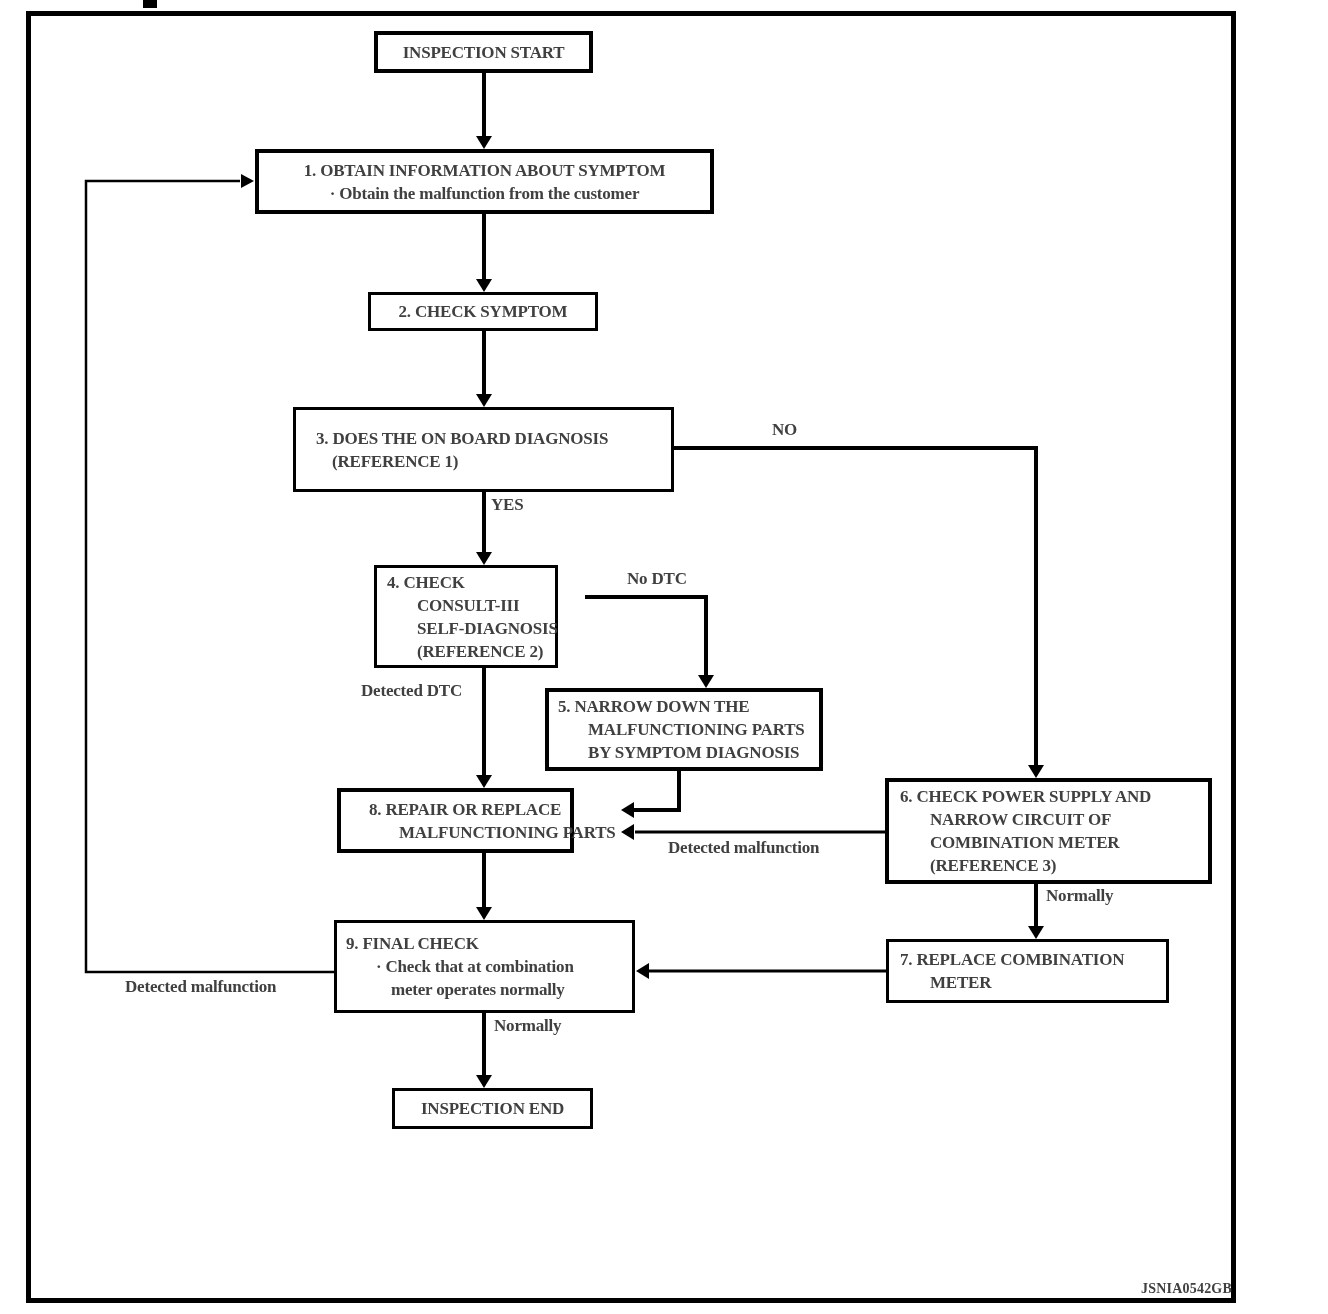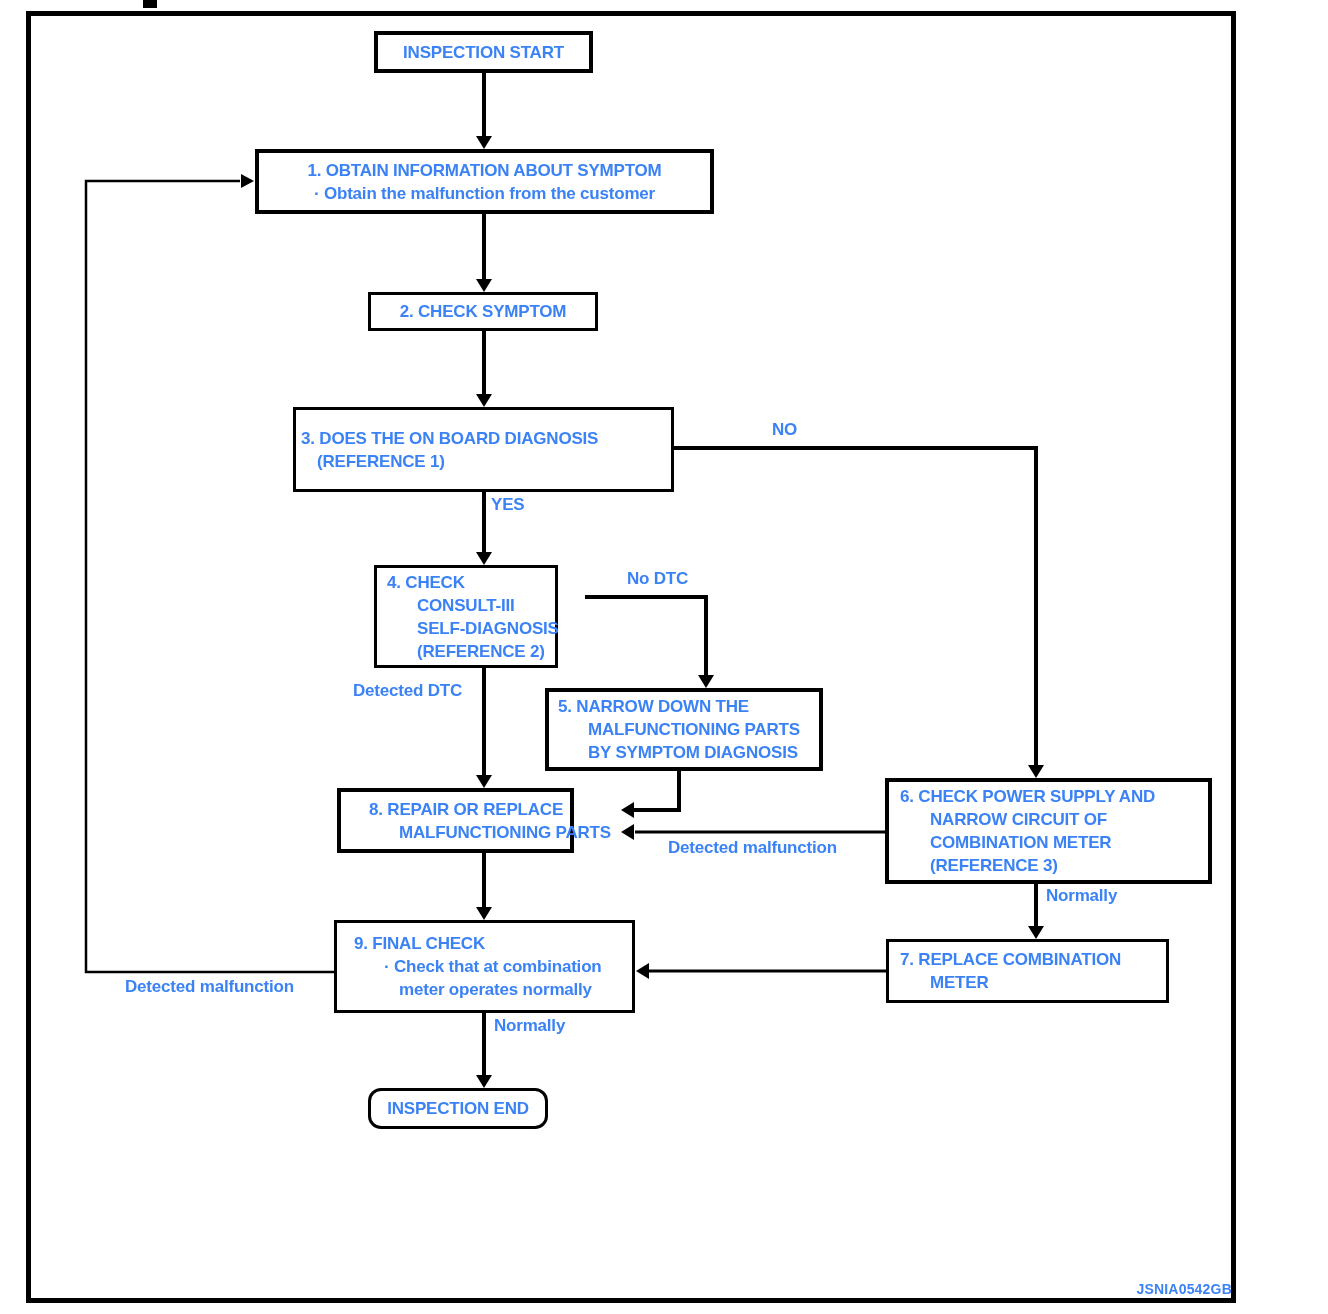--- a/index.html
+++ b/index.html
@@ -1,18 +1,18 @@
 <!DOCTYPE html>
 <html><head>
 <meta charset="utf-8">
 <style>
   html,body{margin:0;padding:0;background:#ffffff;}
   .stage{
     position:relative;width:1328px;height:1314px;background:#ffffff;
-    font-family:Liberation Sans, sans-serif;color:#3b82f6;overflow:hidden;
+    font-family:Liberation Serif, serif;color:#404040;overflow:hidden;
   }
   .frame{
     position:absolute;left:26px;top:11px;width:1210px;height:1292px;
     border:5px solid #000;box-sizing:border-box;background:transparent;
   }
   .tick{position:absolute;left:143px;top:0;width:14px;height:8px;background:#000;}
   .edges{position:absolute;left:0;top:0;width:1328px;height:1314px;}
   .edges line,.edges path{stroke:#000;fill:none;}
   .edges polygon{fill:#000;stroke:none;}
   .sw4{stroke-width:4;}
@@ -111,21 +111,21 @@
 
   <div class="node center b4" style="left:255px;top:149px;width:459px;height:65px;">
     <div>1. OBTAIN INFORMATION ABOUT SYMPTOM</div>
     <div>· Obtain the malfunction from the customer</div>
   </div>
 
   <div class="node center" style="left:368px;top:292px;width:230px;height:39px;">
     <div>2. CHECK SYMPTOM</div>
   </div>
 
-  <div class="node" style="left:293px;top:407px;width:381px;height:85px;padding-left:5px;">
+  <div class="node" style="left:293px;top:407px;width:381px;height:85px;padding-left:20px;">
     <div>3. DOES THE ON BOARD DIAGNOSIS</div>
     <div class="ind16">(REFERENCE 1)</div>
   </div>
 
   <div class="node" style="left:374px;top:565px;width:184px;height:103px;padding-left:10px;">
     <div>4. CHECK</div>
     <div class="ind30">CONSULT-III</div>
     <div class="ind30">SELF-DIAGNOSIS</div>
     <div class="ind30">(REFERENCE 2)</div>
   </div>
@@ -146,27 +146,27 @@
   <div class="node" style="left:886px;top:939px;width:283px;height:64px;padding-left:11px;">
     <div>7. REPLACE COMBINATION</div>
     <div class="ind30">METER</div>
   </div>
 
   <div class="node b4" style="left:337px;top:788px;width:237px;height:65px;padding-left:28px;">
     <div>8. REPAIR OR REPLACE</div>
     <div class="ind30">MALFUNCTIONING PARTS</div>
   </div>
 
-  <div class="node" style="left:334px;top:920px;width:301px;height:93px;padding-left:17px;">
+  <div class="node" style="left:334px;top:920px;width:301px;height:93px;padding-left:9px;">
     <div>9. FINAL CHECK</div>
     <div class="ind30">· Check that at combination</div>
     <div class="ind45">meter operates normally</div>
   </div>
 
-  <div class="node center" style="left:368px;top:1088px;width:180px;height:41px;border-radius:13px;">
+  <div class="node center" style="left:392px;top:1088px;width:201px;height:41px;">
     <div>INSPECTION END</div>
   </div>
 
   <div class="lbl" style="left:772px;top:420px;">NO</div>
   <div class="lbl" style="left:491px;top:495px;">YES</div>
   <div class="lbl" style="left:627px;top:569px;">No DTC</div>
   <div class="lbl r" style="left:300px;top:681px;width:162px;">Detected DTC</div>
   <div class="lbl" style="left:668px;top:838px;">Detected malfunction</div>
   <div class="lbl" style="left:1046px;top:886px;">Normally</div>
   <div class="lbl" style="left:125px;top:977px;">Detected malfunction</div>

